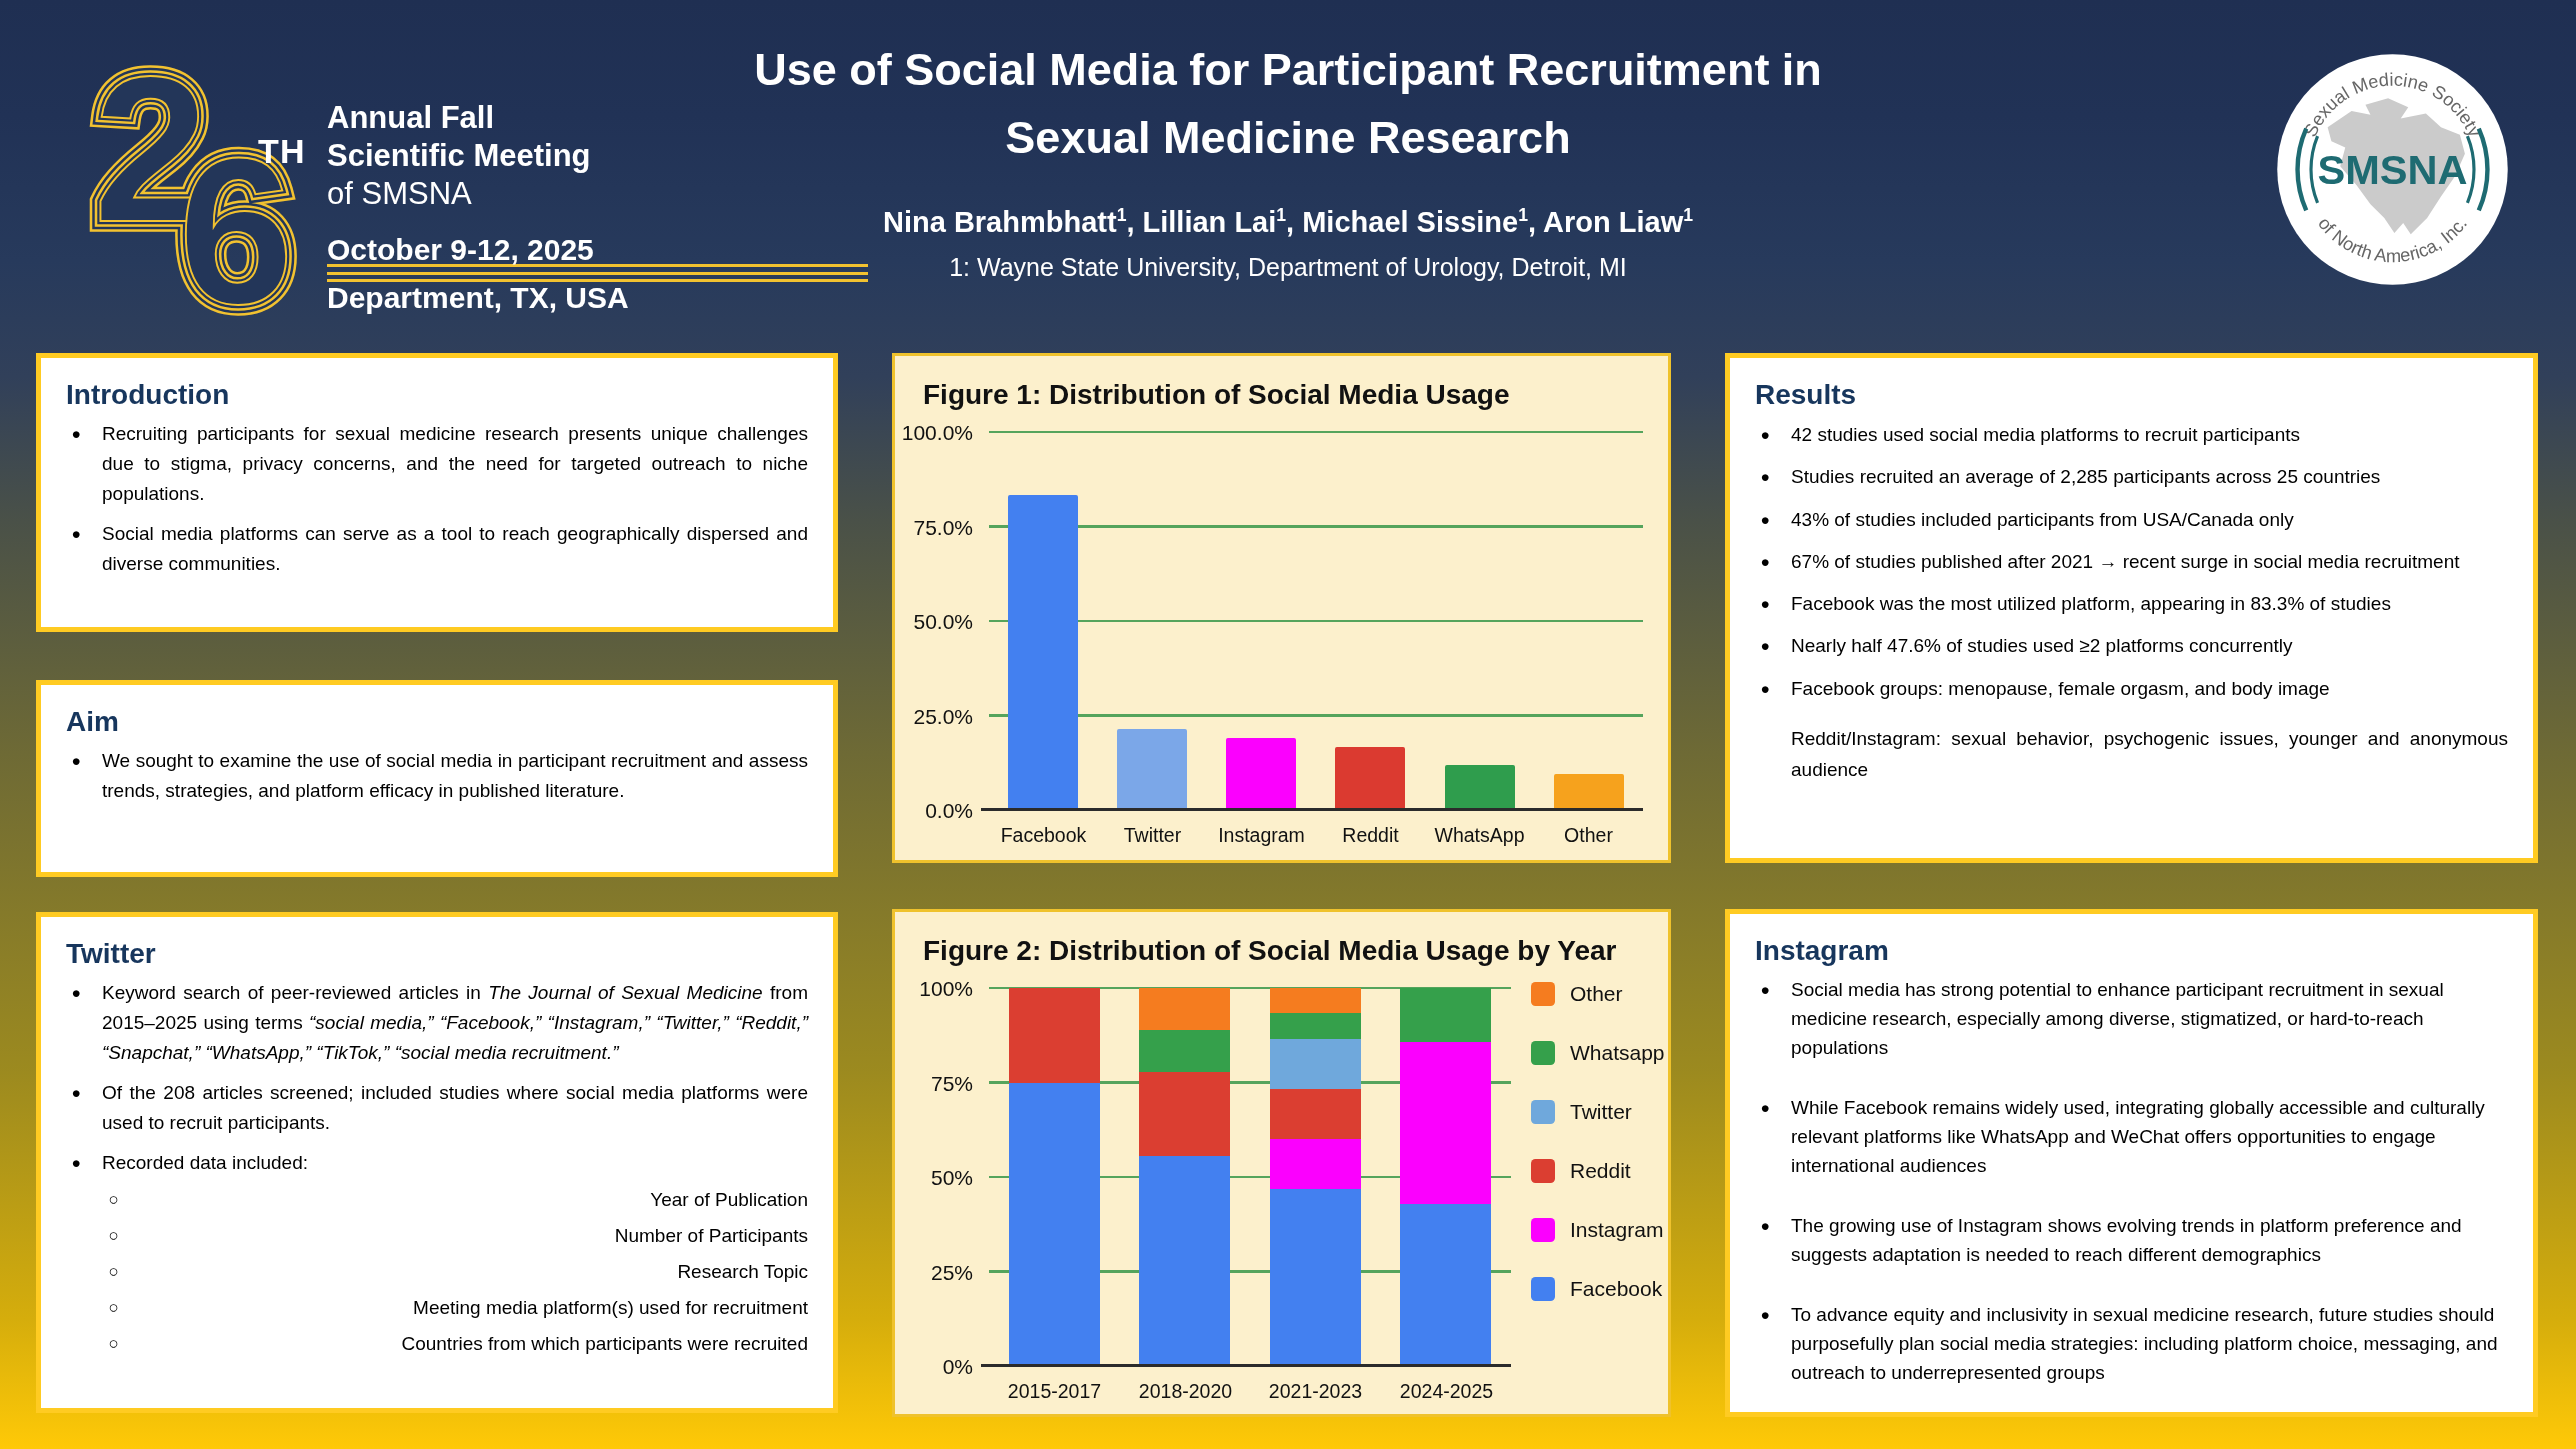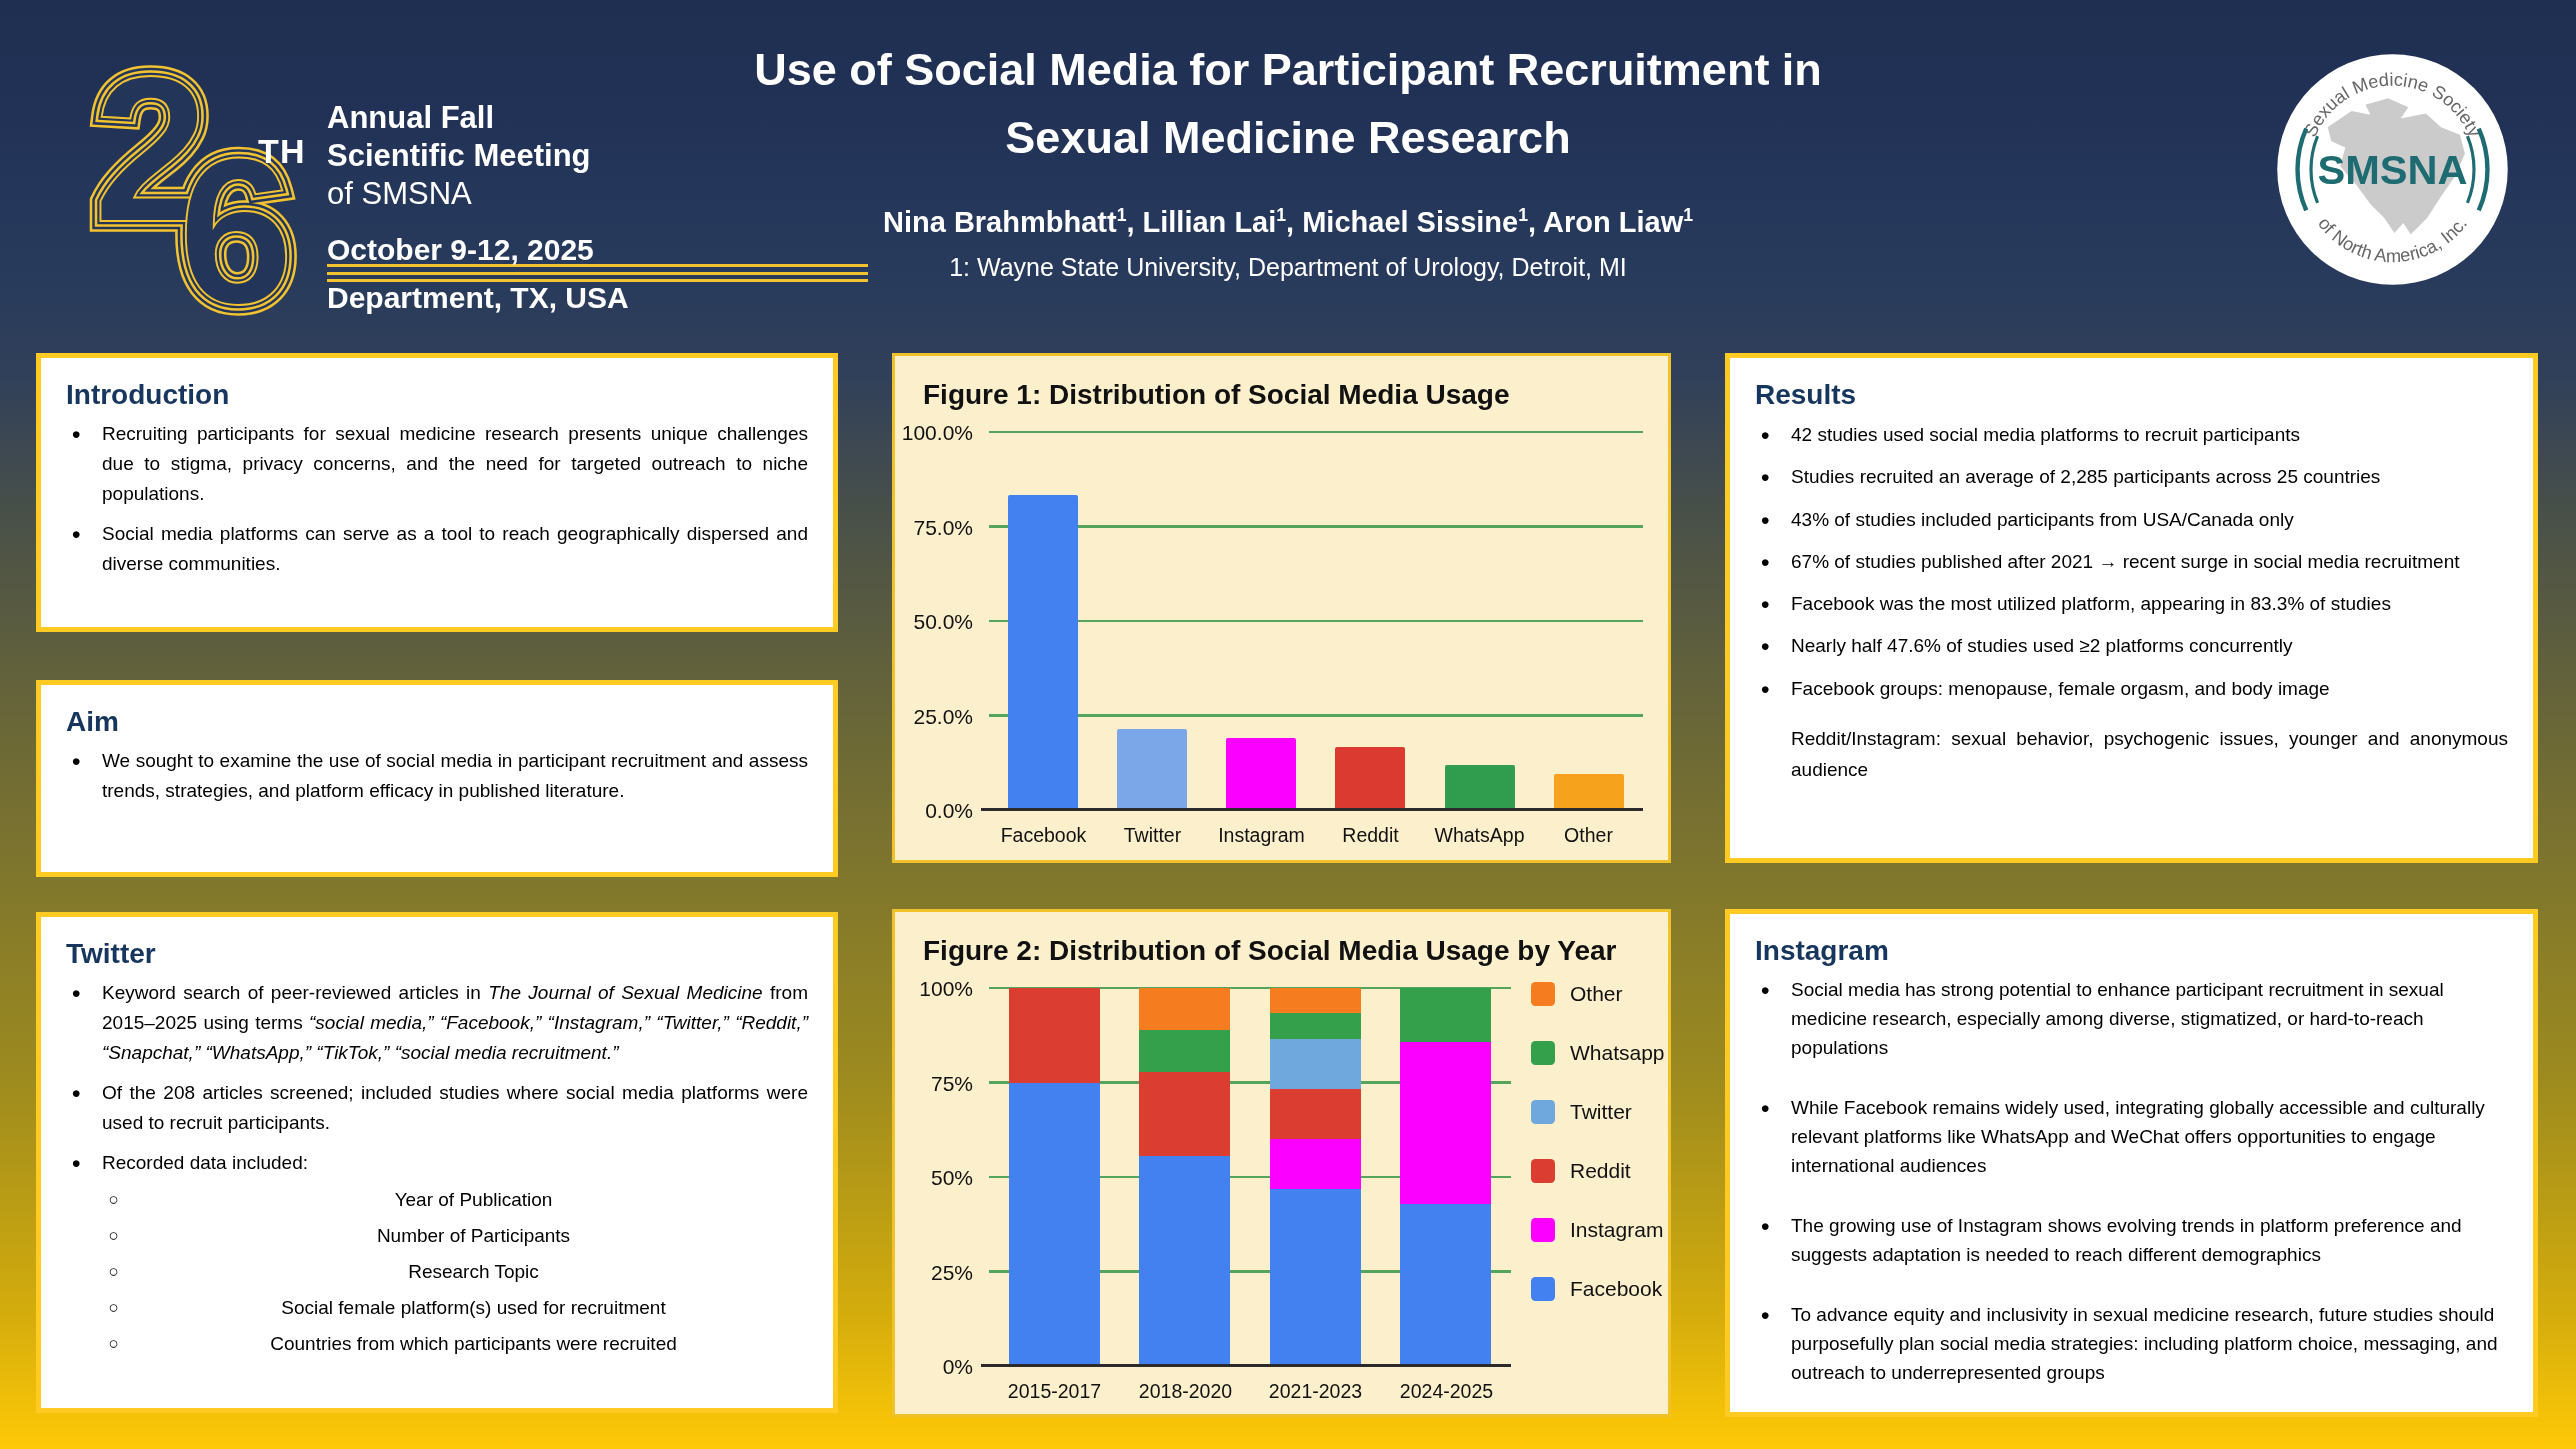--- a/index.html
+++ b/index.html
@@ -40,21 +40,21 @@
   .box-fig1 { left:892px; top:353px; width:779px; height:510px; }
   .box-fig2 { left:892px; top:909px; width:779px; height:508px; }
   .box-results { left:1725px; top:353px; width:813px; height:510px; }
   .box-conclusion { left:1725px; top:909px; width:813px; height:508px; }
   
   ul { list-style:none; padding:3.8px 25px 0 28px; }
   li { position:relative; padding-left:33px; font-size:19px; line-height:30px;
        text-align:justify; margin-bottom:10px; }
   li::before { content:"●"; position:absolute; left:2.5px; top:0; font-size:15.7px; }
   ul.sub { padding:0 25px 0 65px; margin-top:-3.8px; }
-  ul.sub li { margin-bottom:5px; text-align:center; line-height:31px; }
+  ul.sub li { margin-bottom:5px; text-align:right; line-height:31px; }
   ul.sub li::before { content:"○"; font-size:17px; }
   .box-results li { line-height:31px; margin-bottom:11.3px; }
   .box-conclusion li { text-align:left; line-height:29px; margin-bottom:31px; }
   em { font-style:italic; }
   .force-just { text-align:justify; text-align-last:justify; }
   .topic-gap { margin-top:19px; }
   
   .plot { position:absolute; }
   #fig1-plot { left:94px; top:76px; width:654px; height:378px; }
   #fig2-plot { left:94px; top:76px; width:522px; height:378px; }
@@ -160,21 +160,21 @@
   <h2>Twitter</h2>
   <ul>
       <li>Keyword search of peer-reviewed articles in <em>The Journal of Sexual Medicine</em> from 2015–2025 using terms <em>“social media,” “Facebook,” “Instagram,” “Twitter,” “Reddit,” “Snapchat,” “WhatsApp,” “TikTok,” “social media recruitment.”</em></li>
       <li>Of the 208 articles screened; included studies where social media platforms were used to recruit participants.</li>
       <li>Recorded data included:</li>
     </ul>
   <ul class="sub">
       <li>Year of Publication</li>
       <li>Number of Participants</li>
       <li>Research Topic</li>
-      <li>Social female platform(s) used for recruitment</li>
+      <li>Meeting media platform(s) used for recruitment</li>
       <li>Countries from which participants were recruited</li>
     </ul>
 </section>
 
 <section class="box fig-box box-fig1">
   <div class="fig-title">Figure 1: Distribution of Social Media Usage</div>
   <div class="plot" id="fig1-plot">
       <div class="axisline" style="bottom: calc(0% - 1.3px);"></div>
       <div class="ytick" style="bottom: calc(0% - 13.2px);">0.0%</div>
       <div class="gridline" style="bottom: calc(25% - 1.3px);"></div>

